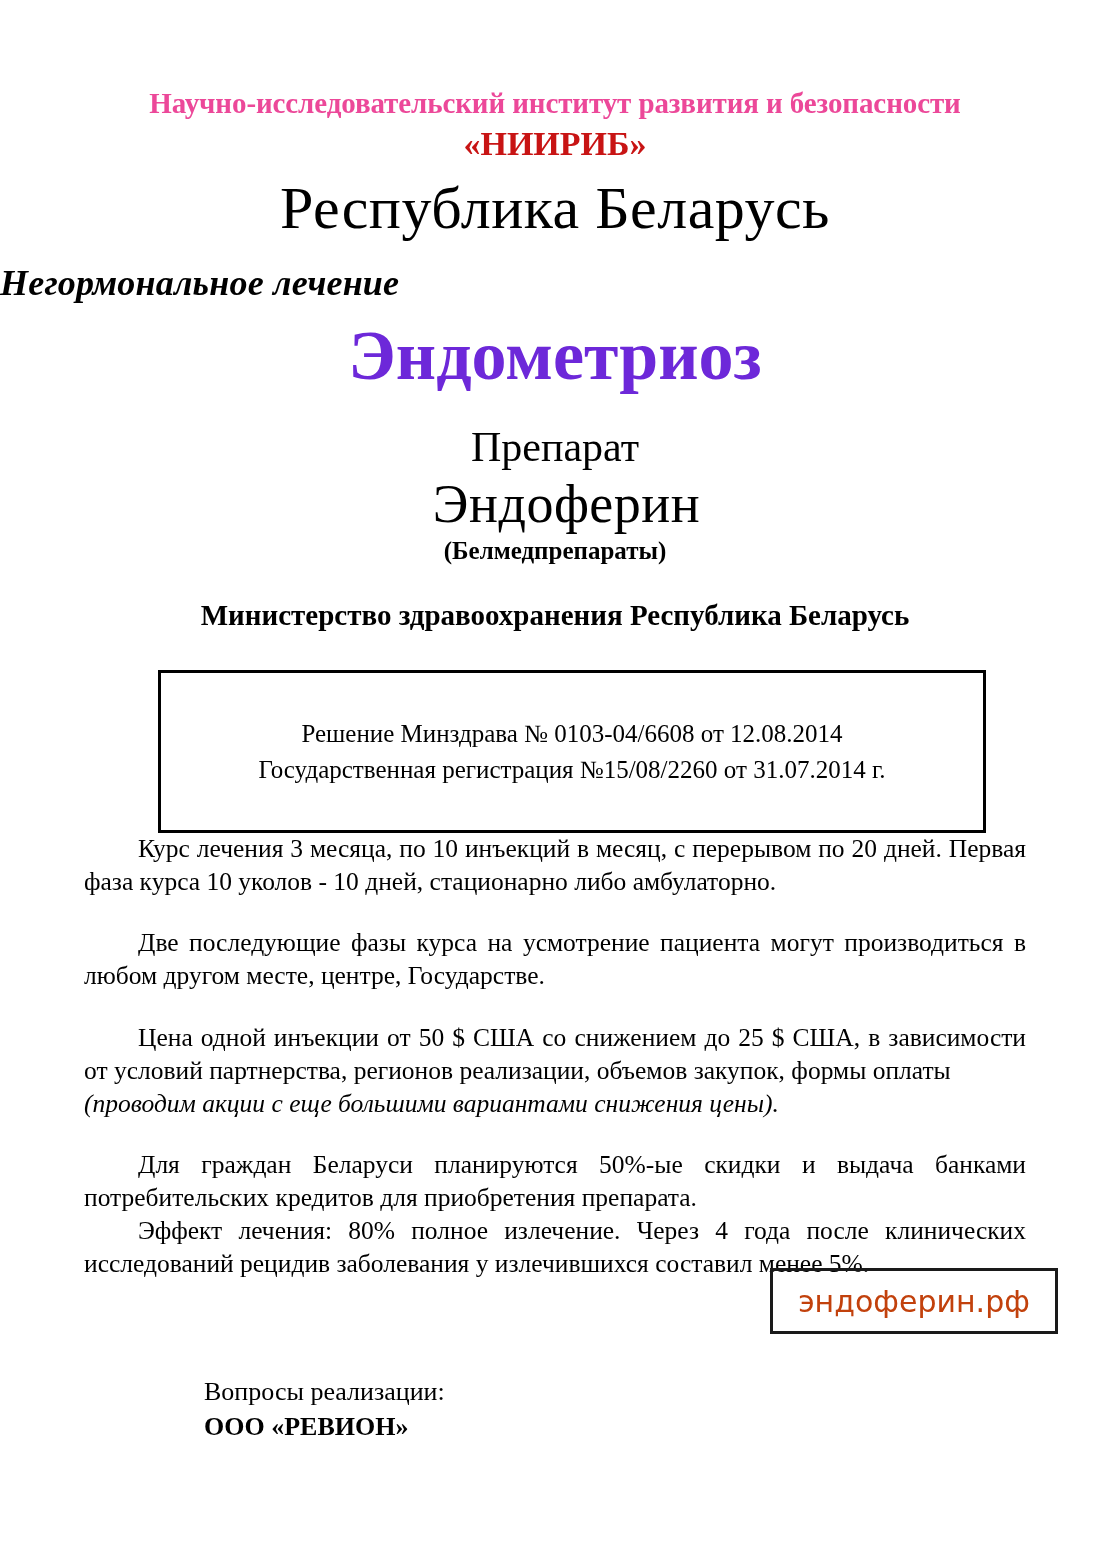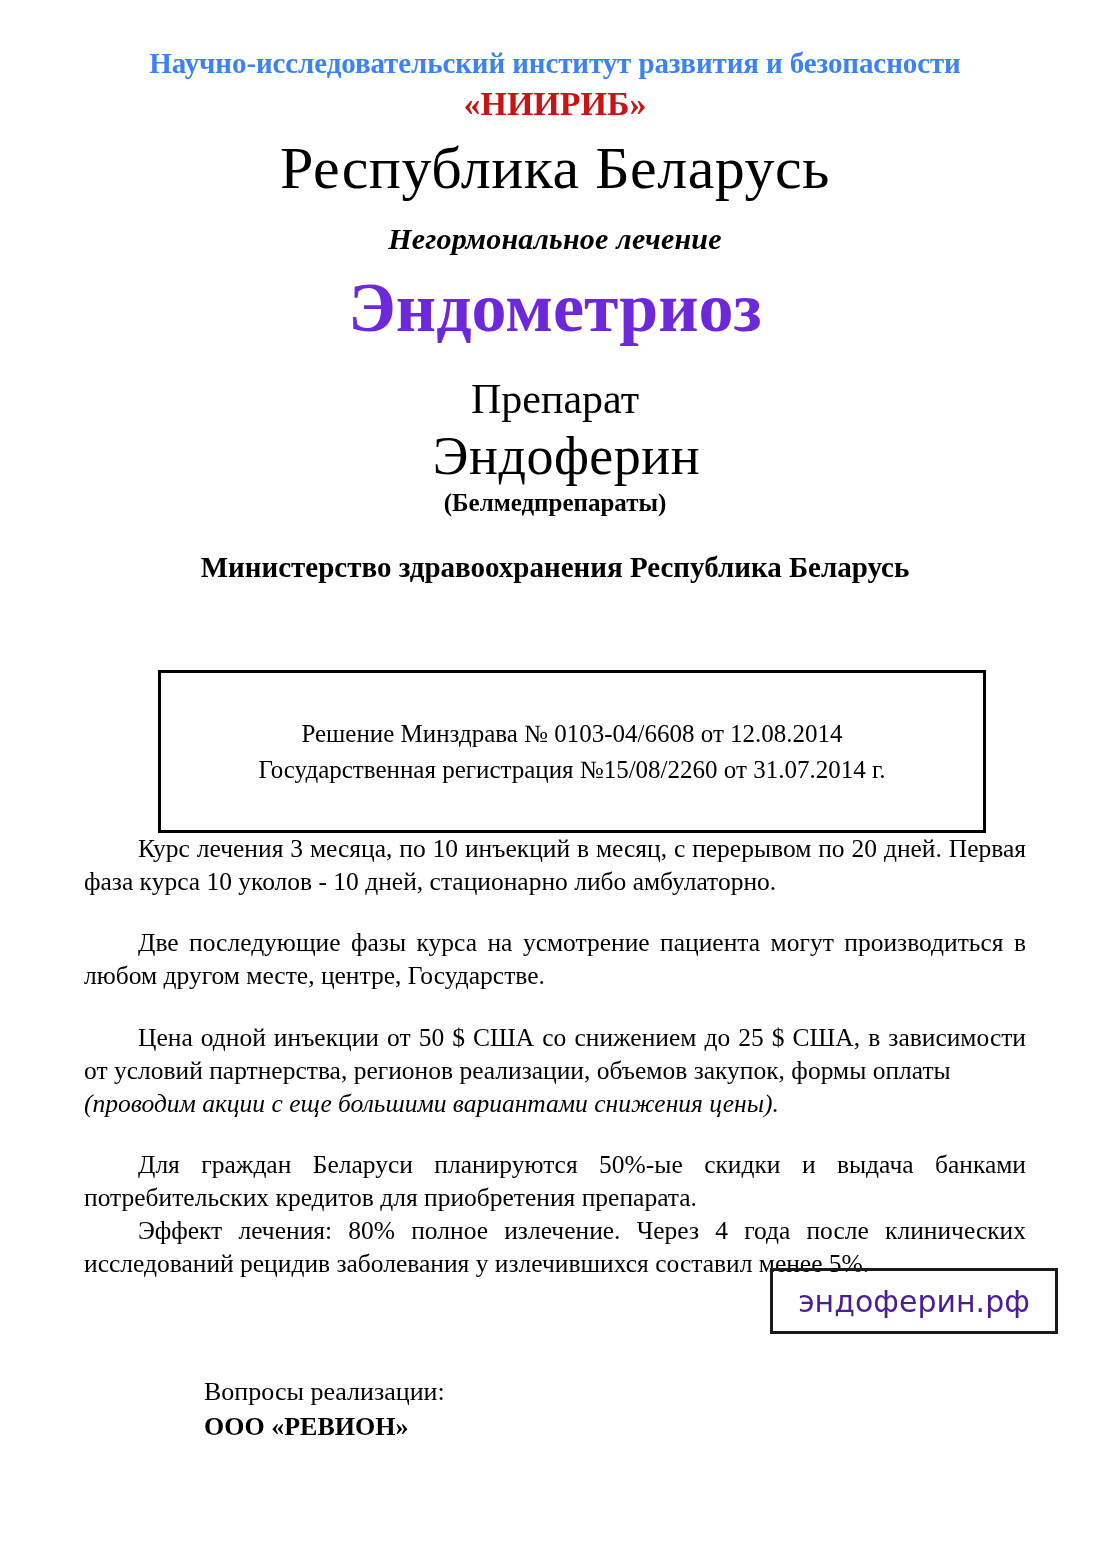--- a/index.html
+++ b/index.html
@@ -19,48 +19,47 @@
   .page {
     width: 1110px;
     height: 1567px;
     box-sizing: border-box;
     padding: 0;
     position: relative;
   }
 
   
   .org-line {
-    color: #3b82f6;
+    color: #ec4899;
     font-weight: bold;
     text-align: center;
     font-size: 29px;
     line-height: 1.08;
     letter-spacing: -0.1px;
     margin: 0;
-    padding-top: 48px;
+    padding-top: 88px;
   }
   .org-abbr {
     color: #C81414;
     font-weight: bold;
     text-align: center;
     font-size: 34px;
     line-height: 1.1;
     margin: 6px 0 0 0;
   }
   .country {
     text-align: center;
     font-size: 60px;
     line-height: 1.05;
     margin: 14px 0 0 0;
     font-weight: normal;
     letter-spacing: 0.5px;
   }
   .treat-kind {
-    text-align: center;
-    font-size: 30px;
+    font-size: 36px;
     font-weight: bold;
     font-style: italic;
     margin: 22px 0 16px 0;
     letter-spacing: 0.2px;
   }
   .disease {
     text-align: center;
     color: #6d28d9;
     font-size: 70px;
     font-weight: bold;
@@ -158,21 +157,21 @@
     top: 1268px;
     width: 288px;
     height: 66px;
     border: 3px solid #1a1a1a;
     box-sizing: border-box;
     display: flex;
     align-items: center;
     justify-content: center;
   }
   .site-text {
-    color: #4c1d95;
+    color: #c2410c;
     font-family: "DejaVu Sans", "Liberation Sans", sans-serif;
     font-size: 30px;
     letter-spacing: 0px;
     white-space: nowrap;
   }
 
   
   .footer {
     position: absolute;
     left: 204px;

